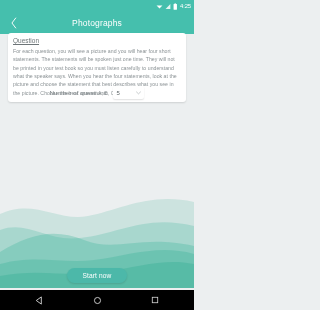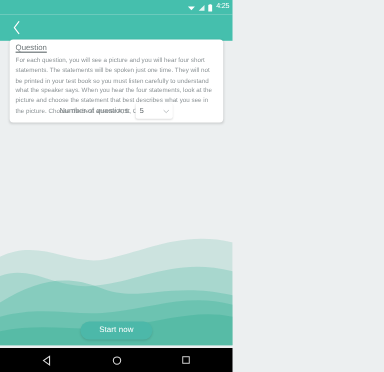--- a/index.html
+++ b/index.html
@@ -201,20 +201,21 @@
       <span id="status-clock">4:25</span>
     </div>
   </div>
 
   <div id="app-bar">
     <div id="back-button">
       <svg width="8" height="12" viewBox="0 0 8 14">
         <path d="M6 1.2 L1.6 7 L6 12.8" fill="none" stroke="#ffffff" stroke-width="1.1" stroke-linecap="round" stroke-linejoin="round"></path>
       </svg>
     </div>
+    <div id="app-title">Photographs</div>
   </div>
 
   <div id="question-card">
     <div id="question-heading">Question</div>
     <div id="question-body">For each question, you will see a picture and you will hear four short statements. The statements will be spoken just one time. They will not be printed in your test book so you must listen carefully to understand what the speaker says. When you hear the four statements, look at the picture and choose the statement that best describes what you see in the picture. Choose the best answer A, B, C or D</div>
   </div>
 
   <div id="questions-row">
     <span id="questions-label">Number of questions:</span>
     <div id="questions-select">

